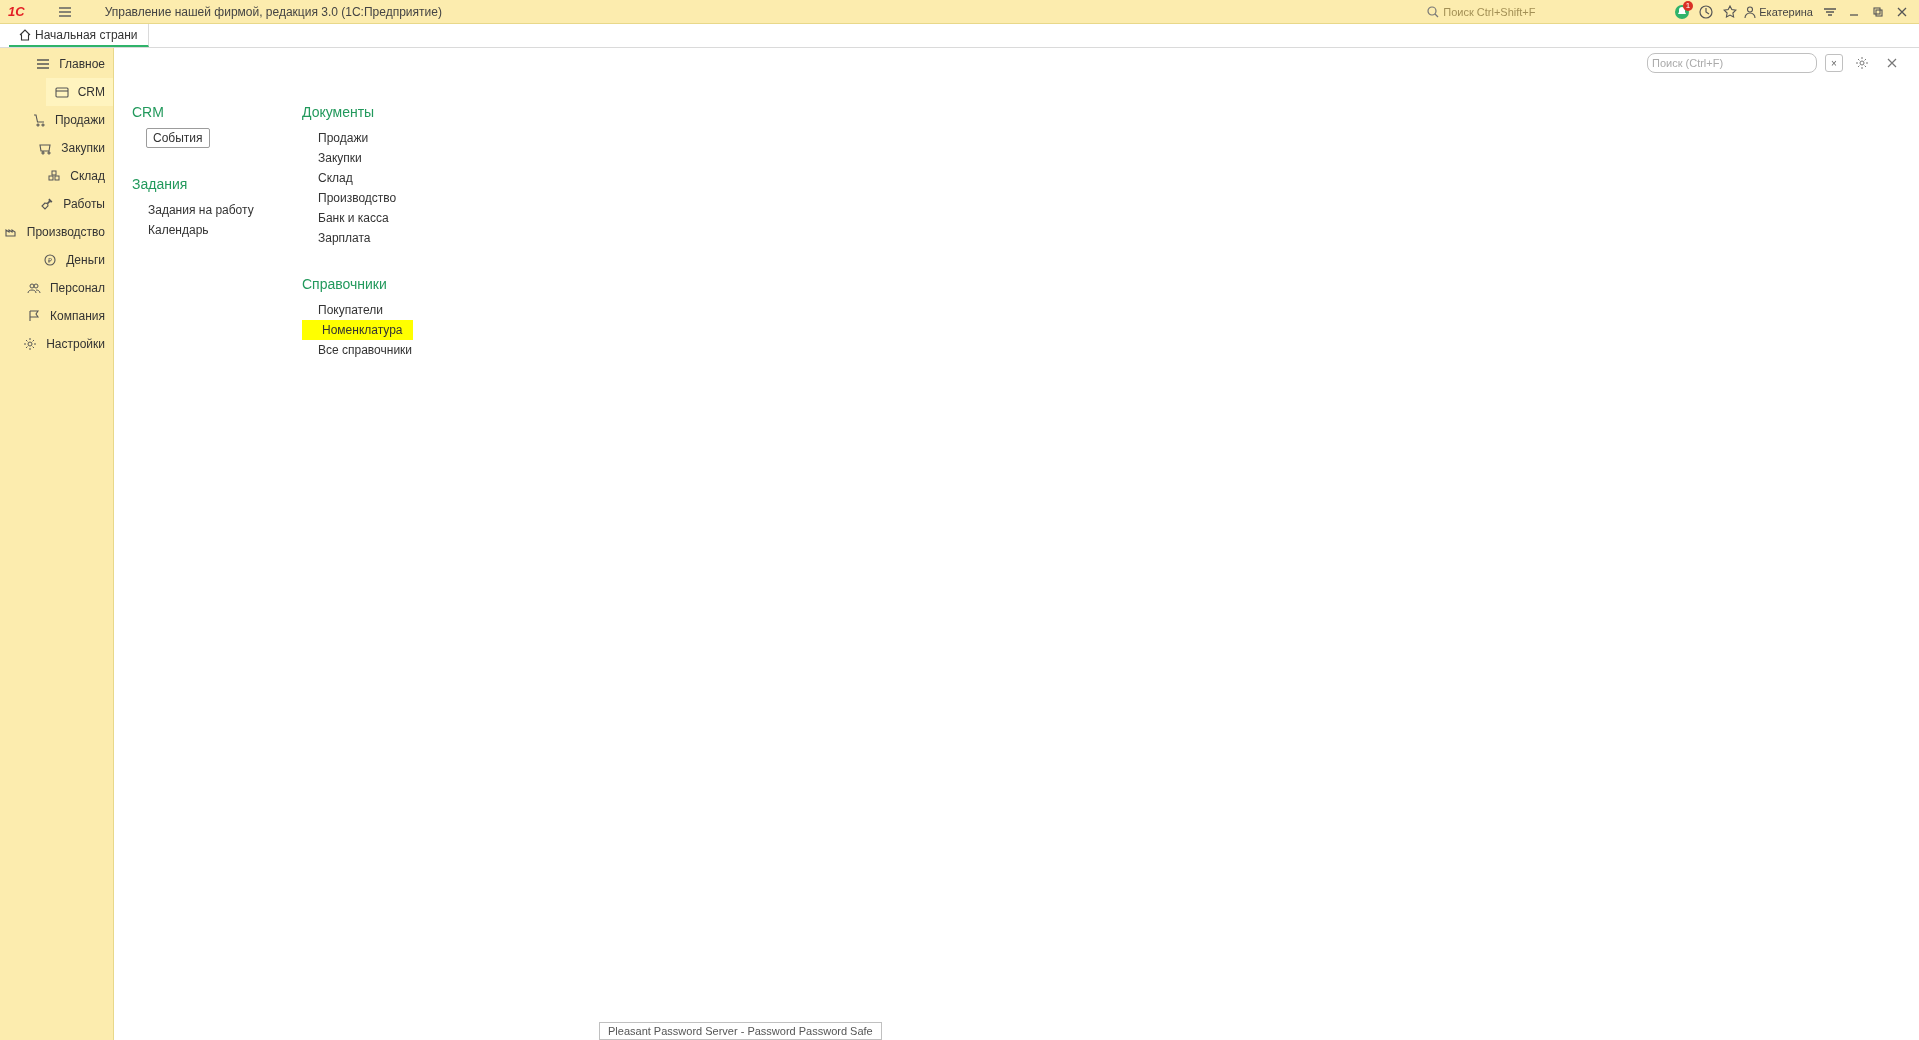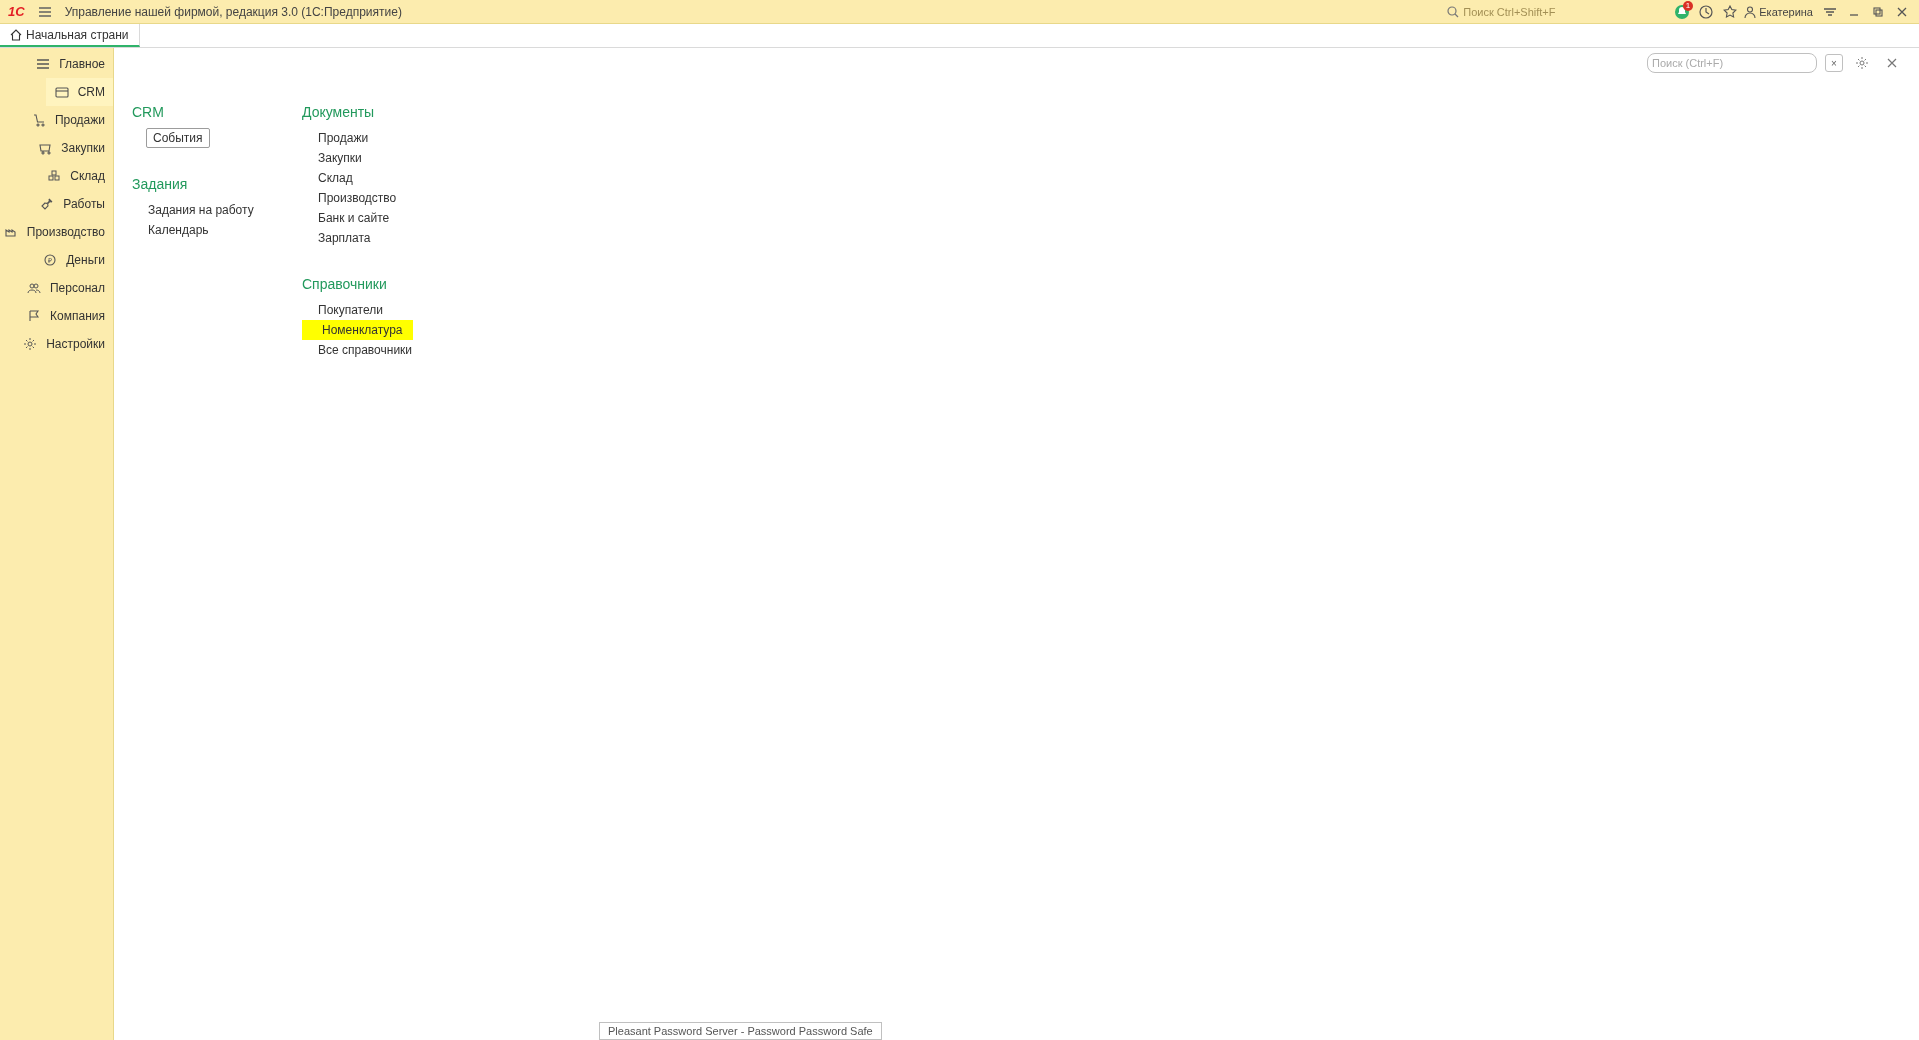--- a/index.html
+++ b/index.html
@@ -1,32 +1,32 @@
 <!DOCTYPE html>
 <html><head>
 <meta charset="utf-8">
 <style>
 *{box-sizing:border-box;margin:0;padding:0;font-family:Arial,sans-serif;}
 html,body{width:1919px;height:1040px;overflow:hidden;background:#fff;}
-.titlebar{height:24px;background:#fcecae;display:flex;align-items:center;border-bottom:1px solid #e8d88a;}
+.titlebar{height:24px;background:#fcecae;display:flex;align-items:center;border-bottom:1px solid #e8d88a;gap:20px;}
 .logo{color:#e31e24;font-weight:bold;font-size:13px;padding:0 8px;font-style:italic;}
 .menu-btn{width:24px;height:24px;display:flex;align-items:center;justify-content:center;cursor:pointer;color:#616161;}
 .title-text{font-size:12px;color:#444;padding-left:8px;flex:0 0 auto;}
 .titlebar-spacer{flex:1;}
 .global-search{display:flex;align-items:center;width:220px;height:18px;margin-right:4px;}
 .global-search svg{color:#777;margin-right:4px;flex-shrink:0;}
 .global-search input{border:none;background:transparent;outline:none;font-size:11px;color:#444;width:100%;}
 .global-search input::placeholder{color:#a39055;}
 .title-icons{display:flex;align-items:center;gap:2px;padding-right:6px;}
 .title-icon{width:22px;height:22px;display:flex;align-items:center;justify-content:center;cursor:pointer;color:#555;}
 .bell-badge{position:relative;}
 .bell-badge .badge{position:absolute;top:0;right:0;background:#d93025;color:#fff;font-size:8px;line-height:10px;border-radius:6px;padding:0 3px;}
 .username{font-size:11px;color:#444;padding:0 4px 0 2px;}
 .tabbar{height:24px;background:#fff;border-bottom:1px solid #dadada;display:flex;align-items:stretch;}
-.tab{display:flex;align-items:center;gap:4px;padding:0 10px;font-size:12px;border-right:1px solid #dadada;border-bottom:2px solid #2fb36a;color:#333;cursor:pointer;}
+.tab{display:flex;align-items:center;gap:4px;padding:0 10px;font-size:12px;border-right:1px solid #dadada;border-bottom:2px solid #2fb36a;color:#333;cursor:pointer;margin-left:9px;}
 .body-row{display:flex;height:calc(100% - 48px);}
 .sidebar{width:114px;background:#fcecae;border-right:1px solid #e8d88a;display:flex;flex-direction:column;padding-top:2px;align-items:flex-end;}
 .side-item{display:flex;align-items:center;gap:8px;padding:6px 8px;font-size:12px;color:#333;cursor:pointer;}
 .side-item.active{background:#fff4bf;}
 .side-item .ic{width:16px;height:16px;display:flex;align-items:center;justify-content:center;color:#555;flex-shrink:0;}
 .content{flex:1;position:relative;background:#fff;}
 .toolbar-top{position:absolute;right:16px;top:4px;display:flex;align-items:center;gap:8px;}
 .search-box{width:170px;height:20px;border:1px solid #c0c0c0;border-radius:8px;display:flex;align-items:center;padding:0 4px;}
 .search-box input{border:none;outline:none;width:100%;font-size:11px;color:#444;}
 .search-box input::placeholder{color:#aaa;}
@@ -246,21 +246,21 @@
         <div class="link">Задания на работу</div>
         <div class="link">Календарь</div>
       </div>
 
       <div class="col">
         <div class="section-title">Документы</div>
         <div class="link">Продажи</div>
         <div class="link">Закупки</div>
         <div class="link">Склад</div>
         <div class="link">Производство</div>
-        <div class="link">Банк и сайте</div>
+        <div class="link">Банк и касса</div>
         <div class="link">Зарплата</div>
         <div class="section-title section-gap">Справочники</div>
         <div class="link">Покупатели</div>
         <div><span class="link highlight">Номенклатура</span></div>
         <div class="link">Все справочники</div>
       </div>
 
     </div>
 
     <div class="popup">Pleasant Password Server - Password Password Safe</div>

